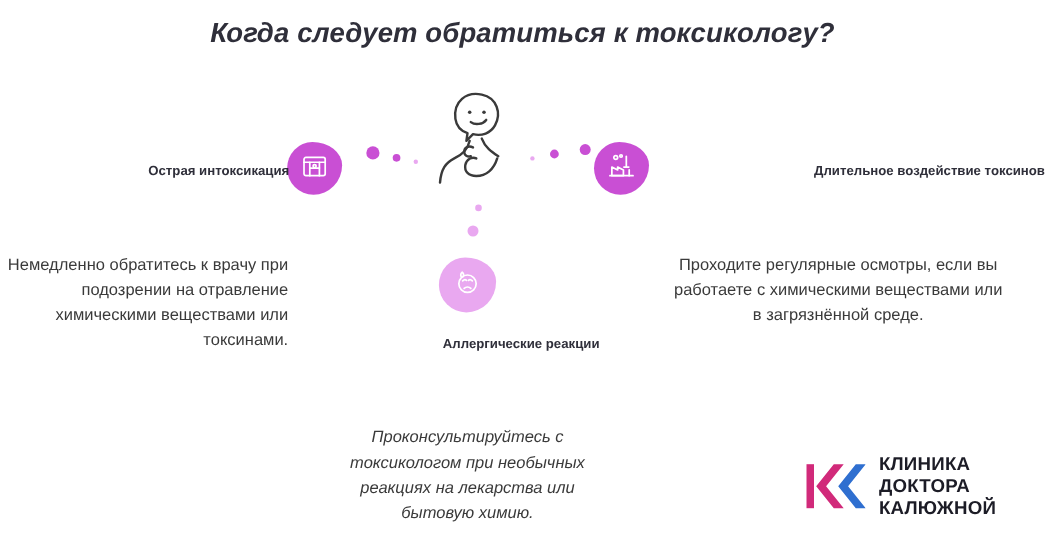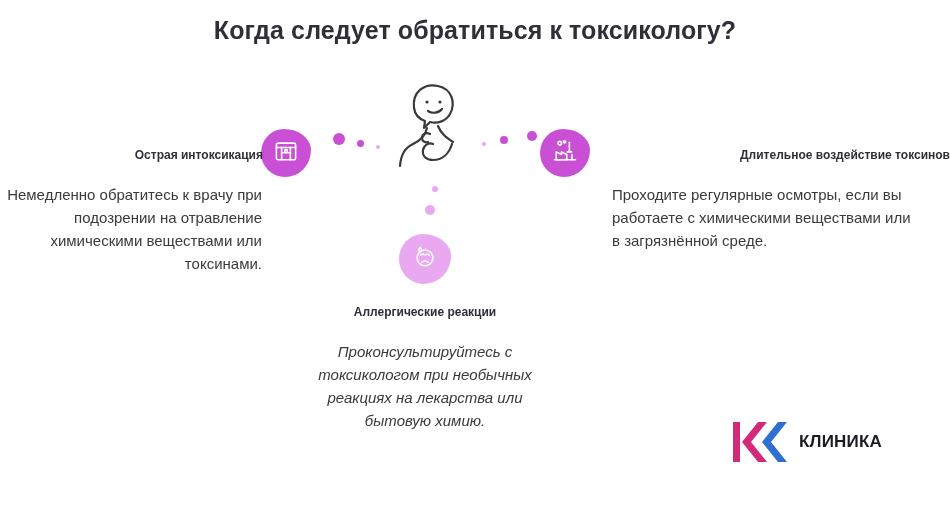--- a/index.html
+++ b/index.html
@@ -19,20 +19,21 @@
   .page-title {
     position: absolute;
     top: 16px;
     left: 0;
     width: 950px;
     text-align: center;
     font-size: 25px;
     font-weight: bold;
     color: #2f2f3a;
     letter-spacing: 0.1px;
+    font-style: italic;
   }
 
   
   .blob {
     position: absolute;
     display: flex;
     align-items: center;
     justify-content: center;
   }
   .blob-shape {
@@ -109,29 +110,30 @@
     position: absolute;
     font-size: 12px;
     font-weight: bold;
     color: #2f2f3a;
   }
   .item-body {
     position: absolute;
     font-size: 15px;
     line-height: 23px;
     color: #3a3a3a;
+    margin-top: 46px;
   }
 
   #title-acute { left: 43px; top: 148px; width: 220px; text-align: right; }
   #body-acute  { left: 0px;  top: 183px; width: 262px; text-align: right; }
 
   #title-long { left: 612px; top: 148px; width: 338px; text-align: right; }
-  #body-long  { left: 612px; top: 183px; width: 300px; text-align: left; }
-
-  #title-allergy { left: 305px; top: 305px; width: 240px; text-align: center; }
+  #body-long  { left: 612px; top: 183px; width: 300px; text-align: center; }
+
+  #title-allergy { left: 305px; top: 305px; width: 240px; text-align: right; }
   #body-allergy  { left: 295px; top: 340px; width: 260px; text-align: center; font-style: italic; }
 
   
   #logo {
     position: absolute;
     left: 733px;
     top: 411px;
     width: 200px;
     height: 62px;
     display: flex;
@@ -244,14 +246,16 @@
 <div id="logo">
   <span id="logo-mark">
     <svg viewBox="0 0 54 44" width="54" height="44" aria-hidden="true">
       <rect x="0" y="2" width="7" height="40" fill="#d12a7a"></rect>
       <path d="M9 22 L25 2 L34 2 L18 22 L34 42 L25 42 Z" fill="#d12a7a"></path>
       <path d="M29 22 L45 2 L54 2 L38 22 L54 42 L45 42 Z" fill="#2f6fd0"></path>
     </svg>
   </span>
   <span id="logo-text">
     <div>КЛИНИКА</div>
+    <div>ДОКТОРА</div>
+    <div>КАЛЮЖНОЙ</div>
   </span>
 </div>
 
 </body></html>

